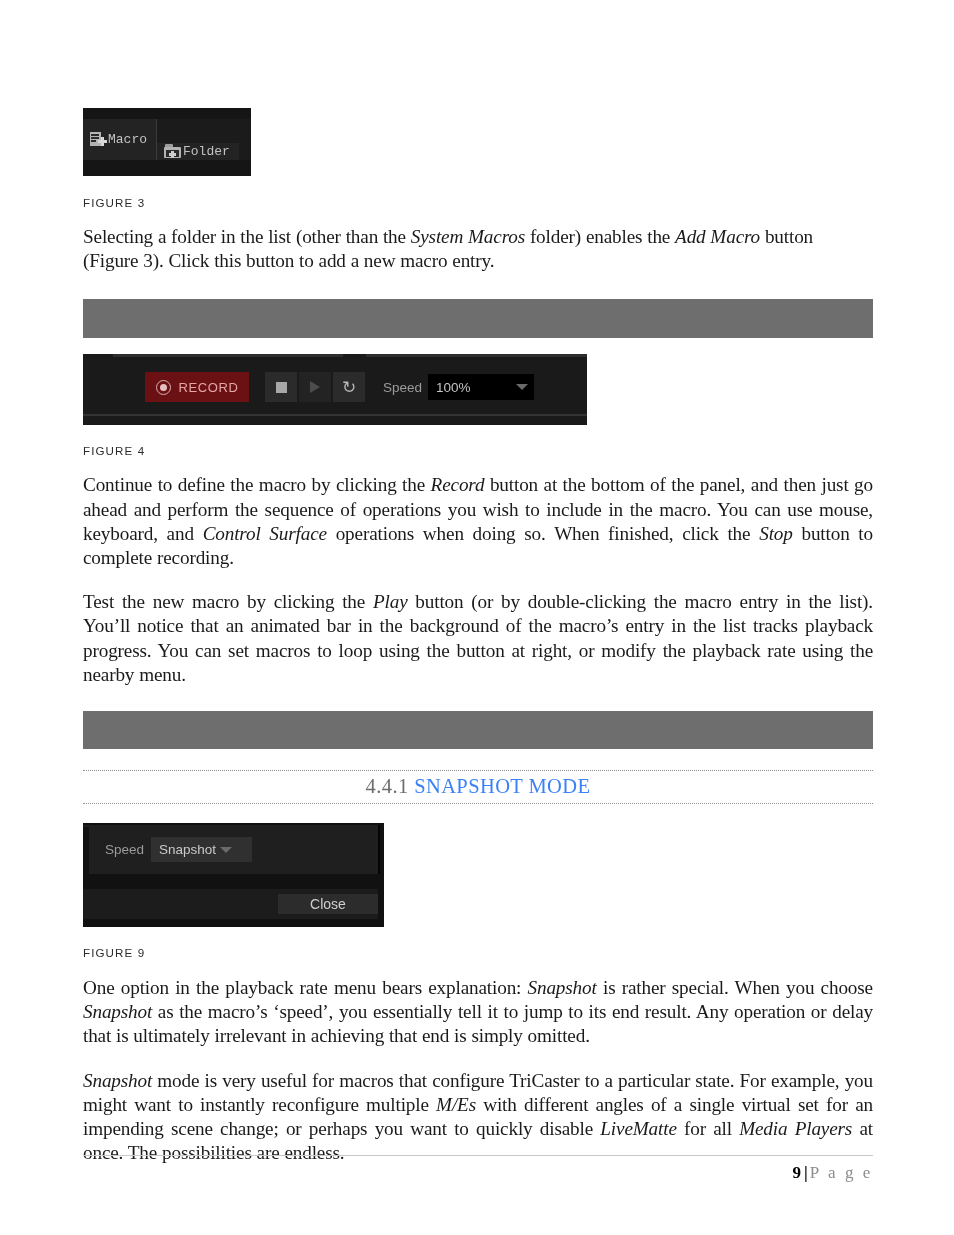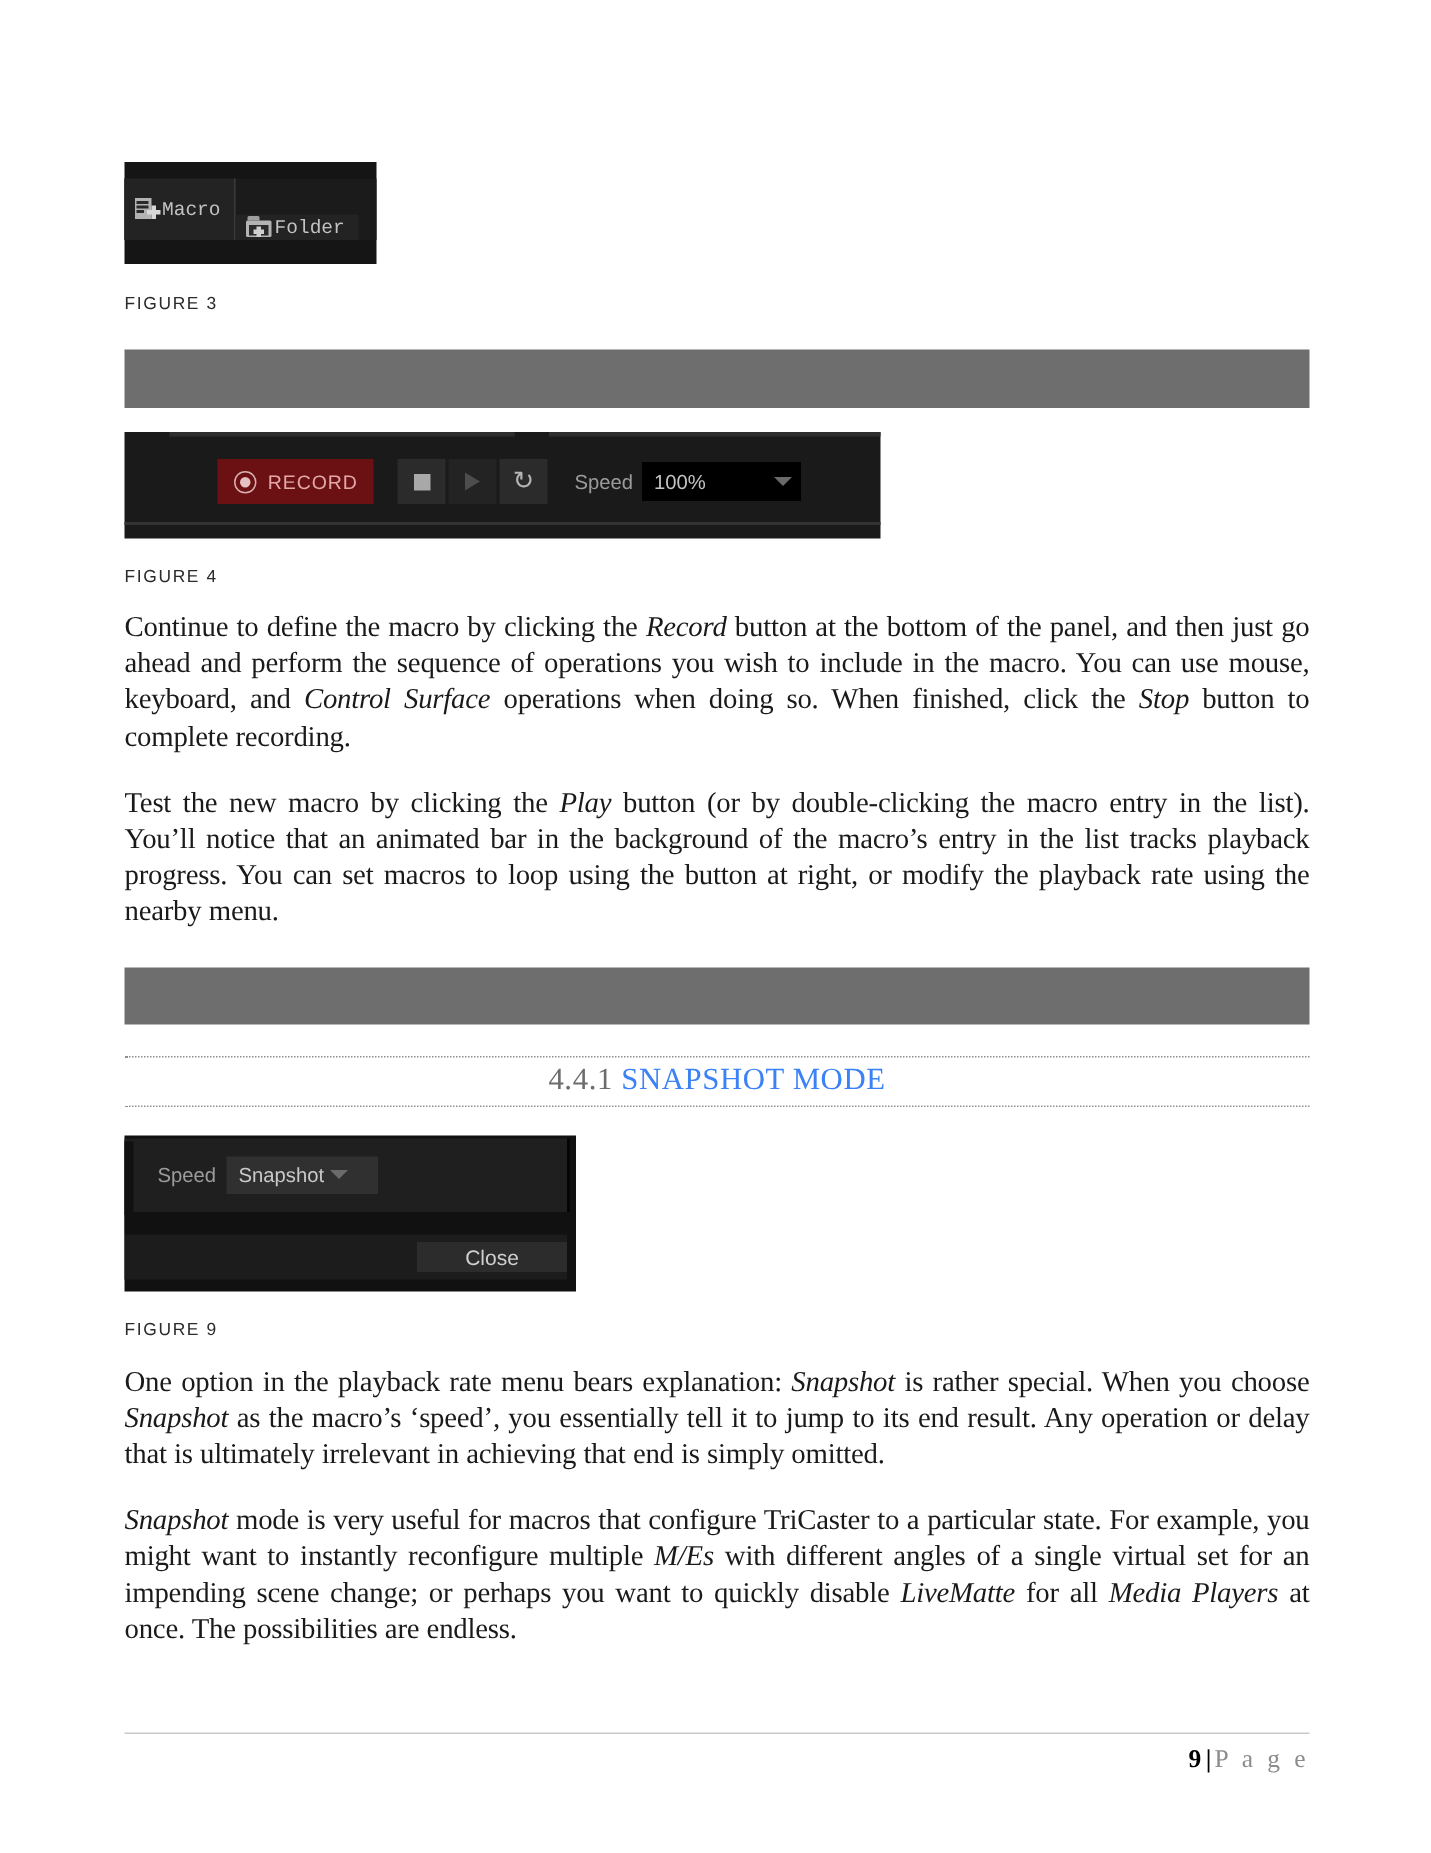--- a/index.html
+++ b/index.html
@@ -398,20 +398,21 @@
           <span class="lbl">Folder</span>
         </div>
 
       </div>
     </div>
 
     <div style="height:20px"></div>
     <div class="fig-caption">FIGURE 3</div>
 
     <div style="height:16px"></div>
+    <p class="body-par left">Selecting a folder in the list (other than the <i>System Macros</i> folder) enables the <i>Add Macro</i> button (Figure 3). Click this button to add a new macro entry.</p>
 
     <div style="height:8px"></div>
     <div class="gray-bar" style="height:39px"></div>
 
     <div style="height:16px"></div>
     <div class="fig4">
       <div class="topline"></div>
       <div class="topline2"></div>
       <div class="row">
 

